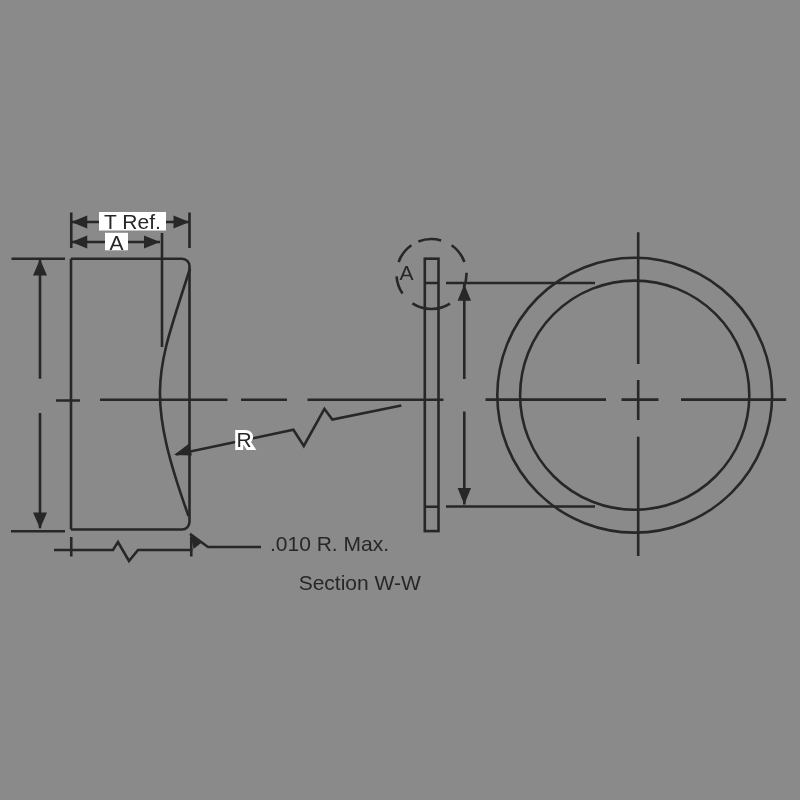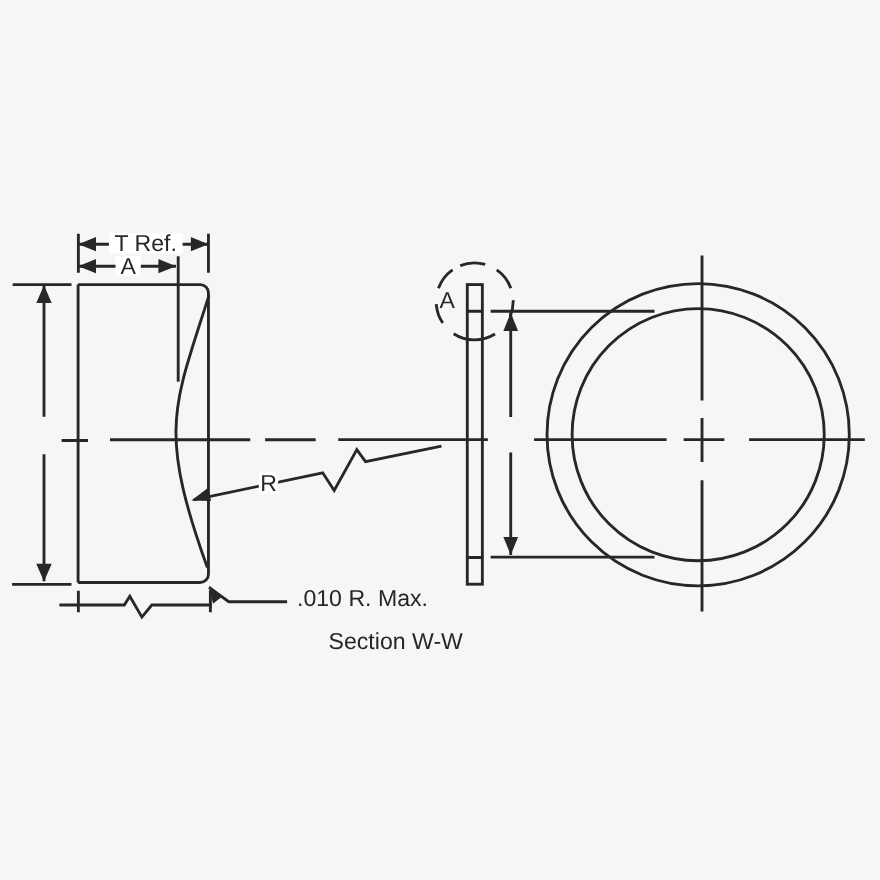--- a/index.html
+++ b/index.html
@@ -1,16 +1,16 @@
 <!DOCTYPE html>
 <html><head>
 <meta charset="utf-8">
 <style>
   html,body{margin:0;padding:0;background:#ffffff;}
-  .wrap{width:800px;height:800px;position:relative;background:#fef9c3;filter:grayscale(1) blur(0.4px);}
+  .wrap{width:800px;height:800px;position:relative;background:#0ea5e9;filter:grayscale(1) blur(0.4px);}
   svg{position:absolute;top:0;left:0;opacity:0.999;}
   text{font-family:"Liberation Sans", sans-serif;fill:#272727;}
 </style>
 </head>
 <body>
 <div class="wrap">
 <svg width="800" height="800" viewBox="0 0 800 800">
   <g stroke="#272727" stroke-width="2.6" fill="none" stroke-linecap="butt">
 
     <path d="M 11.5 258.7 H 65 M 71 258.7 H 182 A 7.5 7.5 0 0 1 189.5 266.2 V 522 A 7.5 7.5 0 0 1 182 529.5 H 71"></path>

